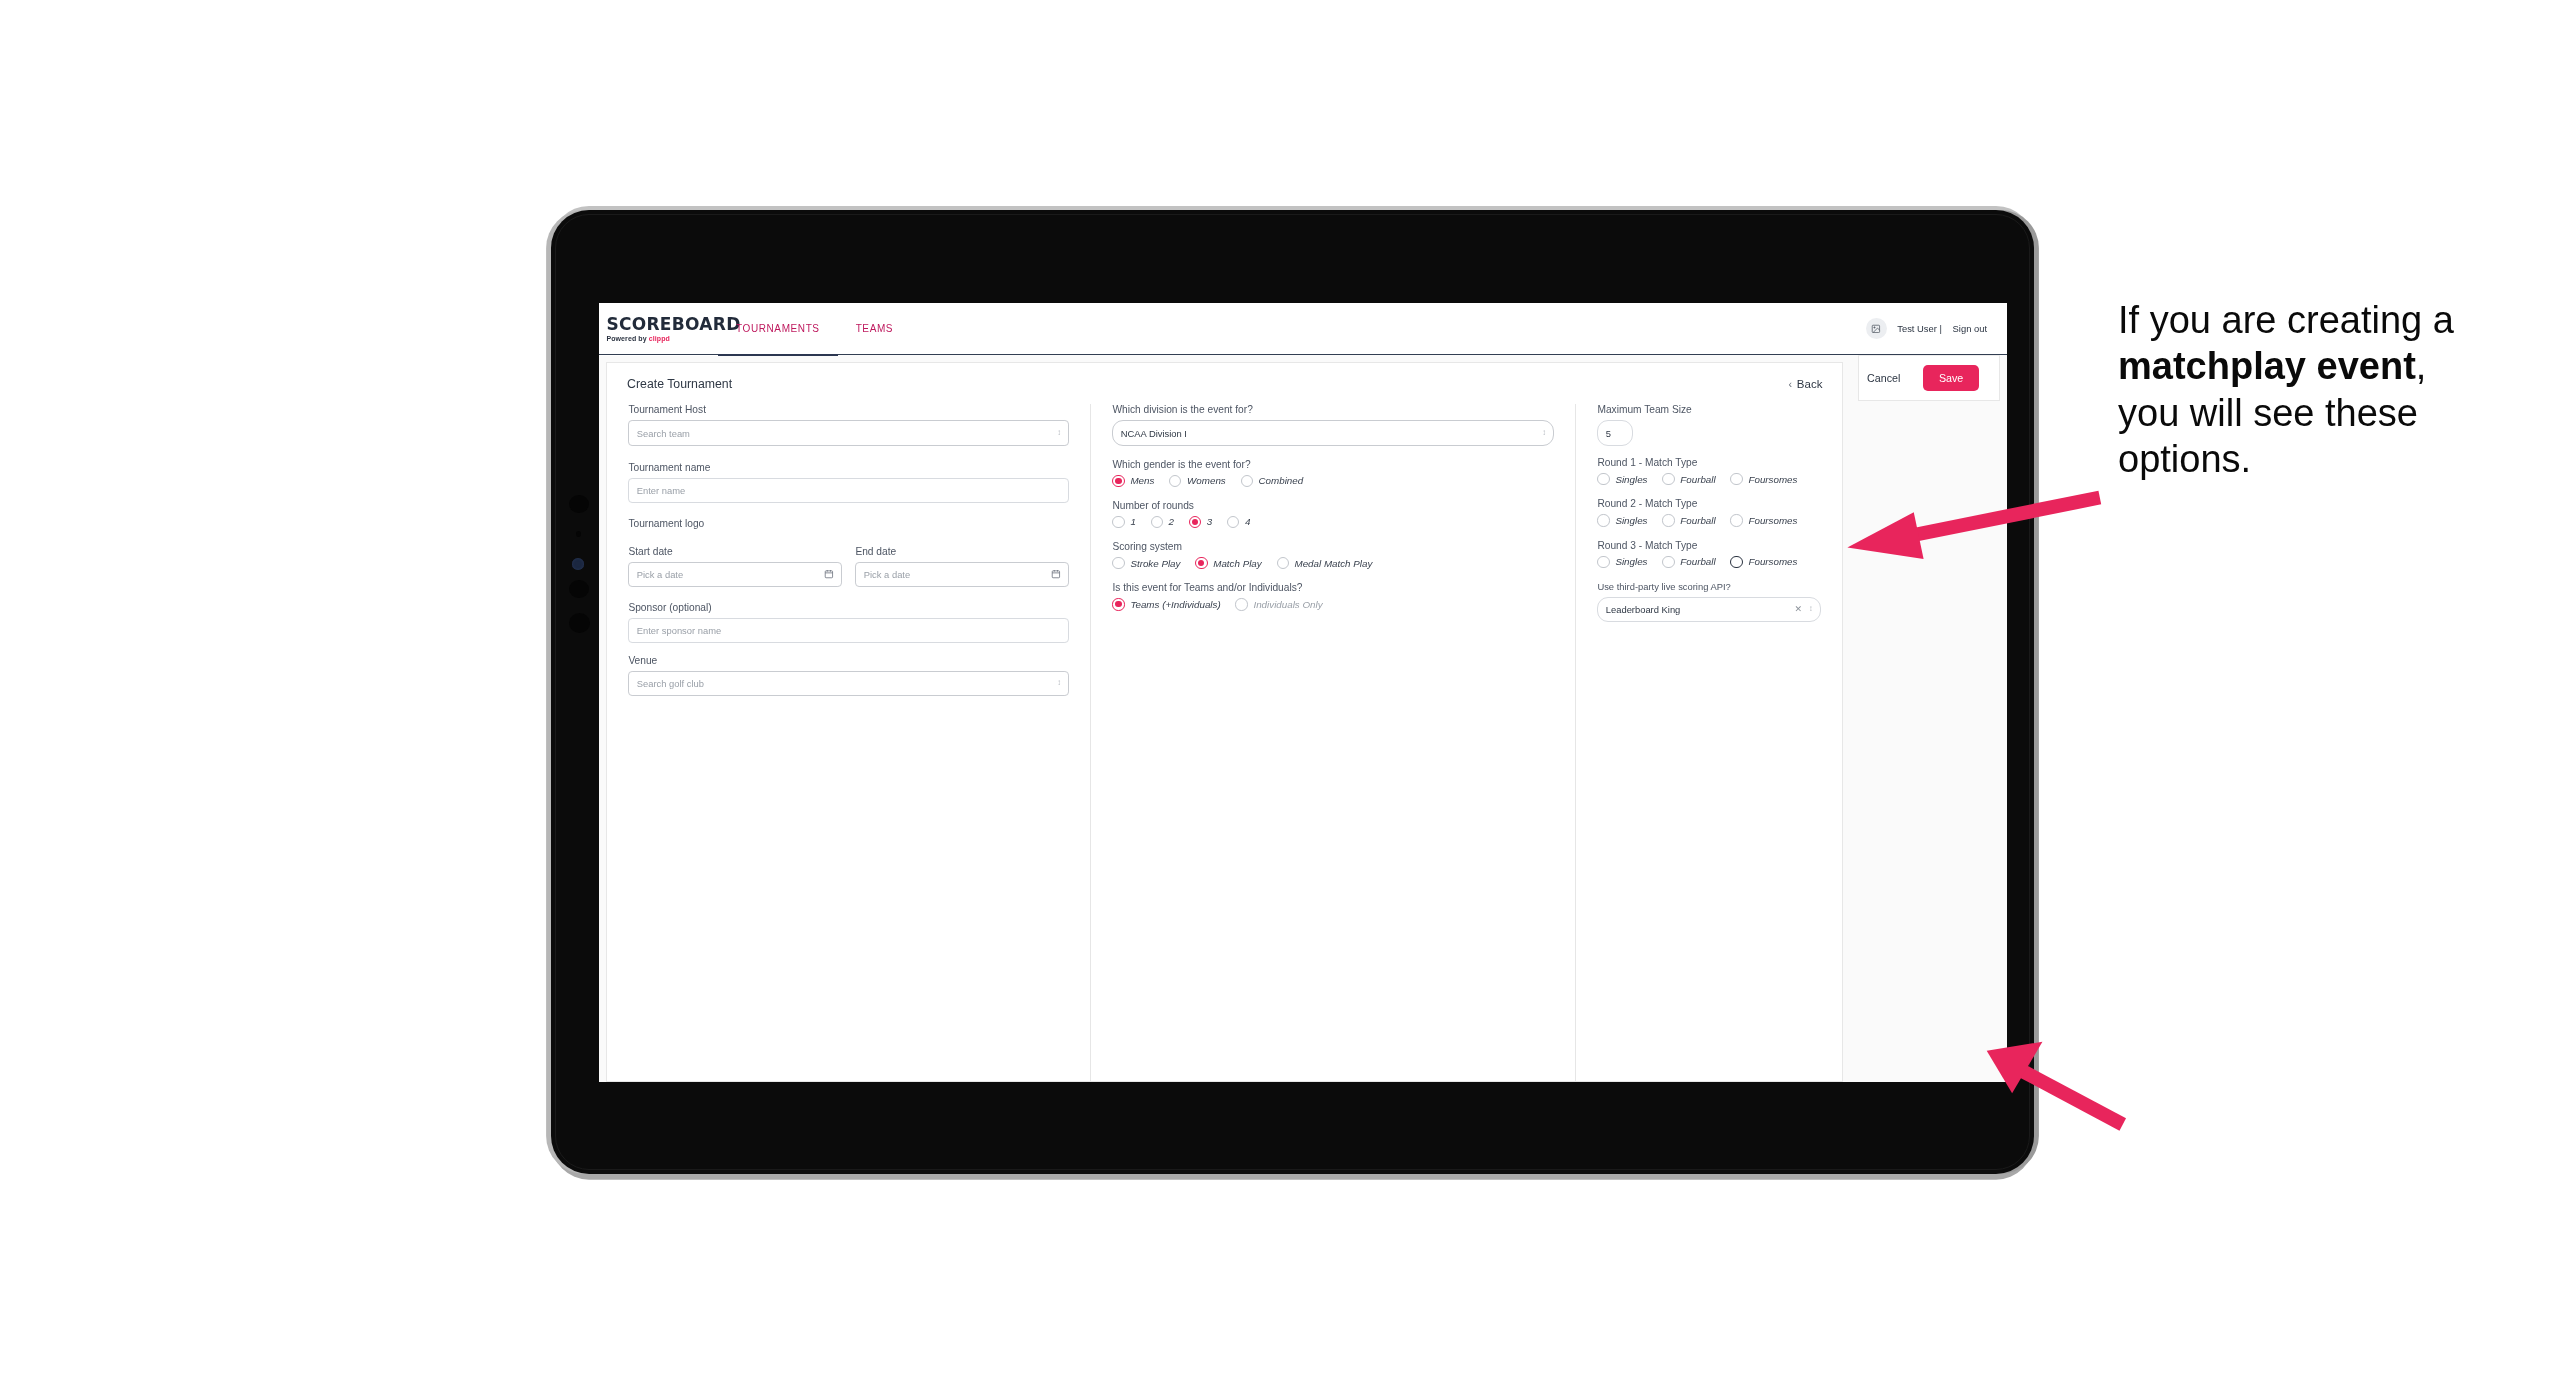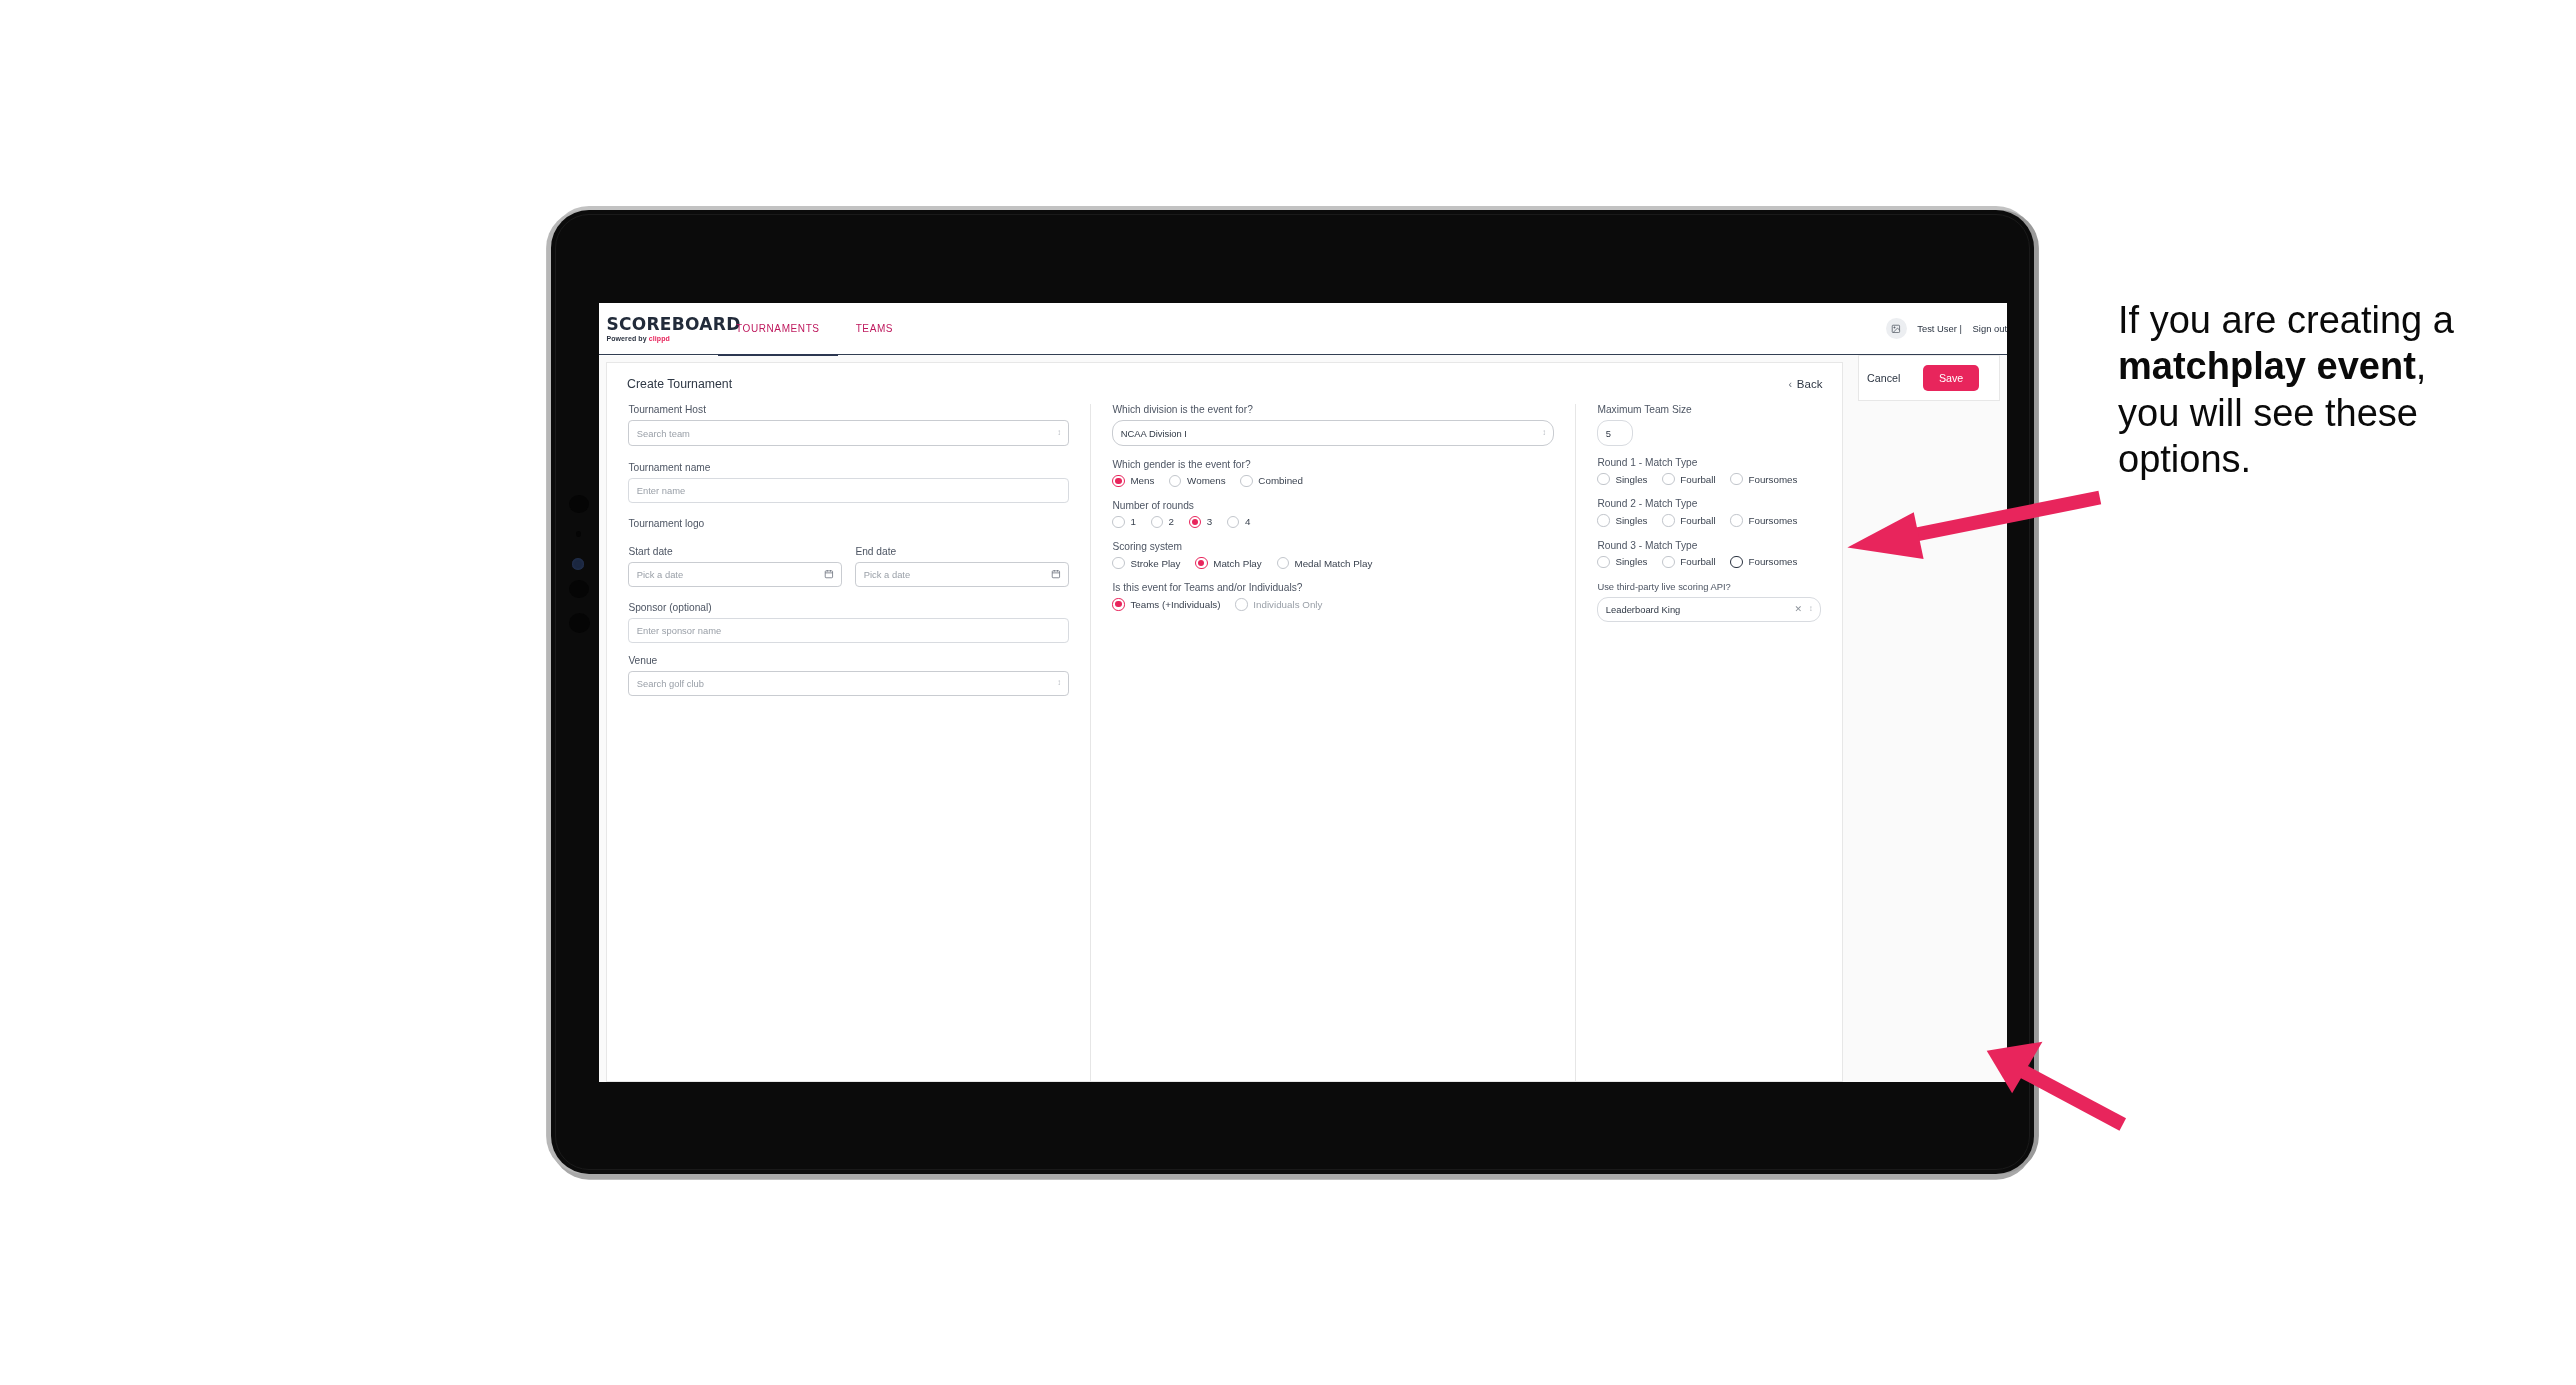--- a/index.html
+++ b/index.html
@@ -84,21 +84,21 @@
     font-size: 10px; color: #be185d; letter-spacing: 0.6px;
     cursor: pointer;
     border-bottom: 2.5px solid transparent;
     margin-bottom: -1.6px;
   }
   .navtab.active { border-bottom-color: #2b3650; font-weight: 400; }
 
   .nav-right {
     margin-left: auto;
     display: flex; align-items: center; gap: 10.7px;
-    padding-right: 0;
+    padding-right: 20px;
   }
   .avatar {
     width: 21px; height: 21px; border-radius: 50%;
     background: #eceef1;
     display: flex; align-items: center; justify-content: center;
   }
   .avatar svg { width: 9.8px; height: 9.8px; }
   .user-text { font-size: 9.4px; color: #2b3442; }
   .signout { font-size: 9.4px; color: #2b3442; cursor: pointer; }
 
@@ -163,21 +163,21 @@
   .upload-btn {
     background: #222c3c; color: #fff;
     font-size: 9.8px; border-radius: 4.1px;
     padding: 7.4px 13px; cursor: pointer;
   }
   .dates-row { display: flex; gap: 13px; }
   .dates-row .field { flex: 1; margin-bottom: 12px; }
 
   
   .radio-row { display: flex; align-items: center; gap: 8.2px; flex-wrap: wrap; margin: 3.3px 0 13px 0; }
-  .radio-item { display: flex; align-items: center; gap: 5.7px; cursor: pointer; margin-right: 6.6px; }
+  .radio-item { display: flex; align-items: center; gap: 5.7px; cursor: pointer; margin-right: 6.6px; font-style: italic; }
   .radio {
     width: 12.3px; height: 12.3px; border-radius: 50%;
     border: 1.3px solid #c2c6cc; background: #fff;
     display: flex; align-items: center; justify-content: center;
     flex: 0 0 12.3px;
   }
   .radio.checked { border-color: #e8255c; }
   .radio.checked::after {
     content: ""; width: 6.1px; height: 6.1px; border-radius: 50%;
     background: #e8255c;

